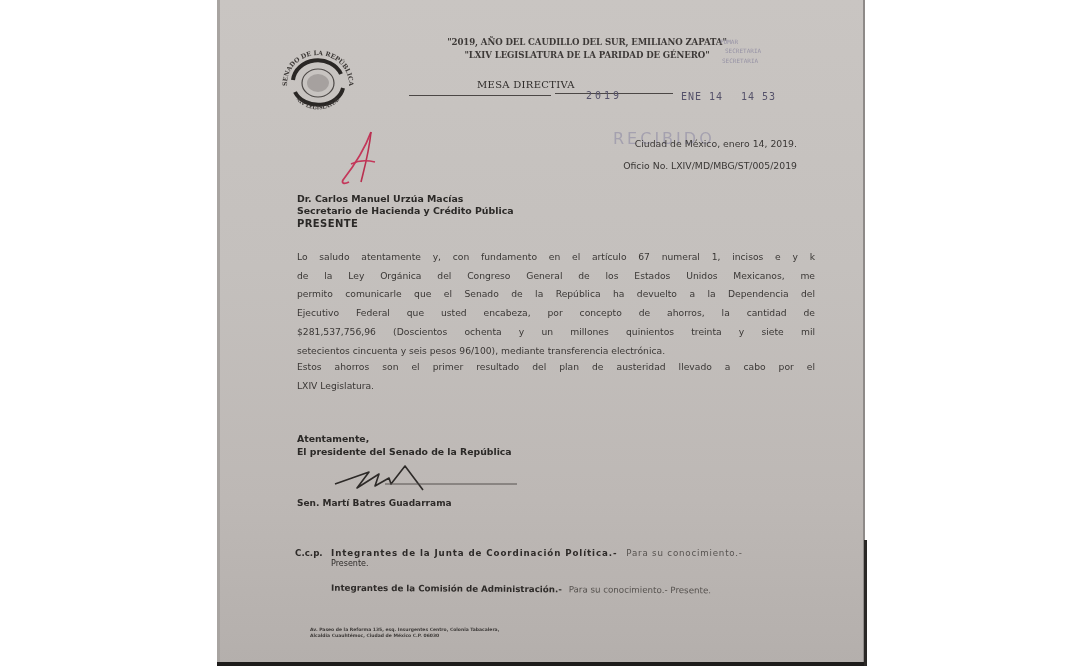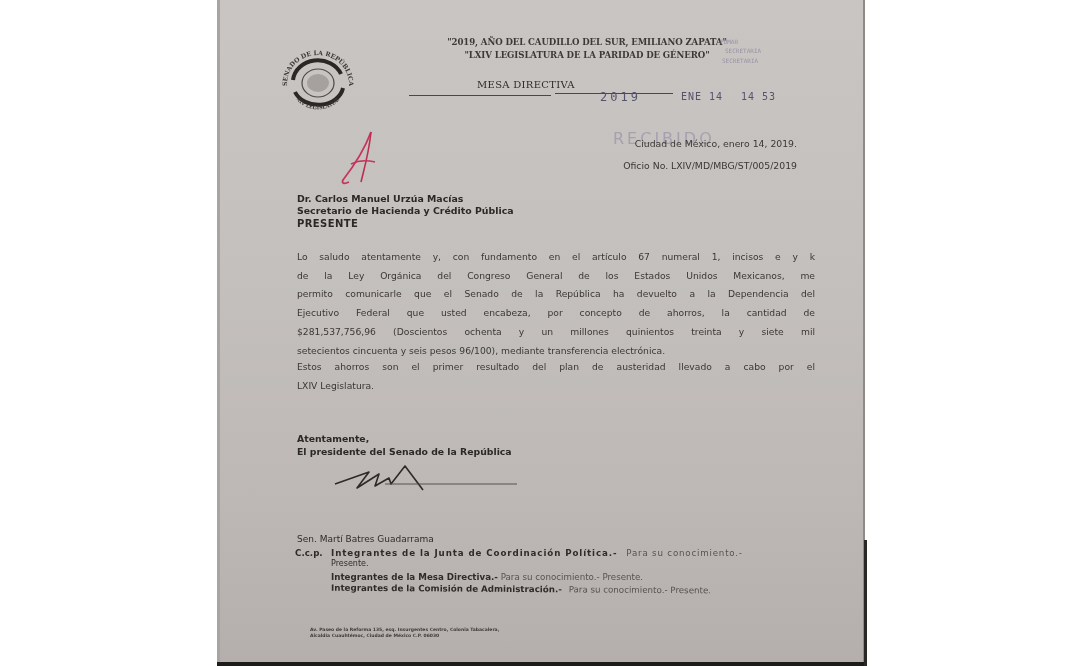--- a/index.html
+++ b/index.html
@@ -45,21 +45,21 @@
     }
     .right-line { font-size: 9.3px; color: #3a3735; text-align: right; right: 68px; }
     .addressee { left: 80px; font-weight: bold; font-size: 9.4px; color: #2b2927; }
     .addressee .sc { font-size: 10px; letter-spacing: 0.4px; }
     .para {
       left: 80px; width: 518px; font-size: 9.2px; line-height: 18.7px; color: #3a3735; text-align: justify; text-align-last: left;
     }
     .para span { display: block; text-align: justify; text-align-last: justify; }
     .para span.last { text-align-last: left; }
     .closing { left: 80px; font-weight: bold; font-size: 9.3px; color: #2b2927; line-height: 13px; }
-    .sign-name { left: 80px; top: 498px; font-weight: normal; font-size: 9px; color: #2e2b29; margin-top: 36px; }
+    .sign-name { left: 80px; top: 498px; font-weight: bold; font-size: 9px; color: #2e2b29; }
     .ccp { font-size: 8.7px; color: #2e2b29; }
     .ccp b { font-weight: bold; }
     .ccp .thin { color: #56524f; font-weight: normal; }
     .footer-addr { left: 93px; font-size: 4.5px; color: #3e3b39; font-weight: bold; }
   </style>
 </head>
 <body>
 
 <div class="page">
 
@@ -86,21 +86,21 @@
   <div class="abs hdr-line" style="top:50px;">"LXIV LEGISLATURA DE LA PARIDAD DE GÉNERO"</div>
 
   <div class="abs stamp-small" style="left:503px; top:38px;">FOMAR</div>
   <div class="abs stamp-small" style="left:508px; top:47px;">SECRETARIA</div>
   <div class="abs stamp-small" style="left:505px; top:57px;">SECRETARIA</div>
 
   <div class="abs mesa">MESA DIRECTIVA</div>
   <div class="abs mesa-rule1"></div>
   <div class="abs mesa-rule2"></div>
 
-  <div class="abs stamp-num" style="left:383px; top:90px; font-size:12px;">2019</div>
+  <div class="abs stamp-num" style="left:369px; top:90px; font-size:10px;">2019</div>
   <div class="abs stamp-date" style="left:464px; top:91px;">ENE 14</div>
   <div class="abs stamp-date" style="left:524px; top:91px;">14 53</div>
   <div class="abs rcv">RECIBIDO</div>
 
   <div class="abs right-line" style="top:138px;">Ciudad de México, enero 14, 2019.</div>
   <div class="abs right-line" style="top:160px;">Oficio No. LXIV/MD/MBG/ST/005/2019</div>
 
   <div class="abs" style="left:118px; top:128px;">
     <svg width="50" height="60" viewBox="0 0 50 60">
       <path d="M 36 4 C 30 20, 22 34, 8 52 C 6 56, 10 56, 14 54" stroke="#c4375a" stroke-width="1.8" fill="none"></path>
@@ -137,24 +137,20 @@
     </svg>
   </div>
   <div class="abs sign-name">Sen. Martí Batres Guadarrama</div>
 
   <div class="abs ccp" style="left:78px; top:548px;"><b>C.c.p.</b></div>
   <div class="abs ccp" style="left:114px; top:548px; width:470px;">
     <b style="letter-spacing:0.9px;">Integrantes de la Junta de Coordinación Política.-</b>
     <span class="thin" style="margin-left:6px; letter-spacing:0.8px;">Para su conocimiento.-</span>
   </div>
   <div class="abs ccp thin" style="left:114px; top:559px; font-size:8px;">Presente.</div>
-  <div class="abs ccp" style="left:114px; top:572px;">
-    <b>Integrantes de la Mesa Directiva.-</b>
-    <span class="thin">Para su conocimiento.- Presente.</span>
-  </div>
   <div class="abs ccp" style="left:114px; top:584px; transform: rotate(0.4deg);">
     <b>Integrantes de la Comisión de Administración.-</b>
     <span class="thin" style="margin-left:4px;">Para su conocimiento.- Presente.</span>
   </div>
 
   <div class="abs footer-addr" style="top:627px;">Av. Paseo de la Reforma 135, esq. Insurgentes Centro, Colonia Tabacalera,</div>
   <div class="abs footer-addr" style="top:633px;">Alcaldía Cuauhtémoc, Ciudad de México C.P. 06030</div>
 </div>
 
 </body></html>

